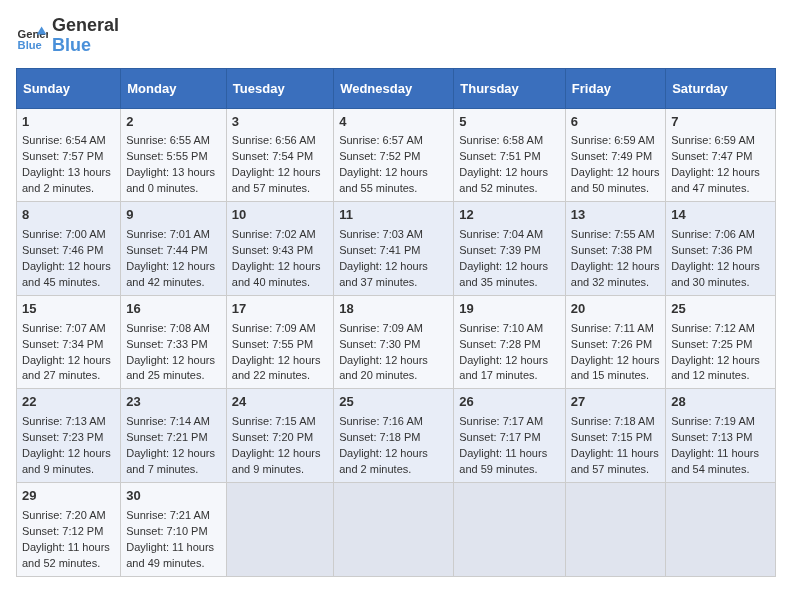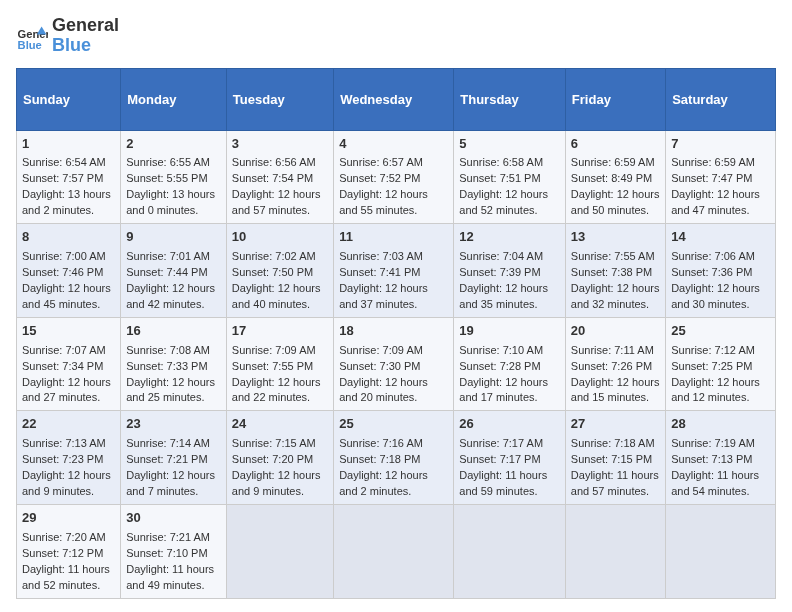--- a/index.html
+++ b/index.html
@@ -44,21 +44,21 @@
       color: #555;
     }
     table {
       width: 100%;
       border-collapse: collapse;
       font-size: 11px;
     }
     thead tr th {
       background-color: #3a6fbd;
       color: #fff;
-      padding: 23px 6px;
+      padding: 12px 6px;
       text-align: left;
       font-size: 13px;
       font-weight: bold;
       border: 1px solid #2e5fa3;
     }
     tbody tr td {
       border: 1px solid #ccc;
       vertical-align: top;
       padding: 4px 5px;
       min-height: 72px;
@@ -142,21 +142,21 @@
         </td>
         <td>
           <span class="day-num">5</span>
           <div>Sunrise: 6:58 AM</div>
           <div>Sunset: 7:51 PM</div>
           <div>Daylight: 12 hours and 52 minutes.</div>
         </td>
         <td>
           <span class="day-num">6</span>
           <div>Sunrise: 6:59 AM</div>
-          <div>Sunset: 8:49 PM</div>
+          <div>Sunset: 7:49 PM</div>
           <div>Daylight: 12 hours and 50 minutes.</div>
         </td>
         <td>
           <span class="day-num">7</span>
           <div>Sunrise: 6:59 AM</div>
           <div>Sunset: 7:47 PM</div>
           <div>Daylight: 12 hours and 47 minutes.</div>
         </td>
       </tr>
       <tr>
@@ -168,21 +168,21 @@
         </td>
         <td>
           <span class="day-num">9</span>
           <div>Sunrise: 7:01 AM</div>
           <div>Sunset: 7:44 PM</div>
           <div>Daylight: 12 hours and 42 minutes.</div>
         </td>
         <td>
           <span class="day-num">10</span>
           <div>Sunrise: 7:02 AM</div>
-          <div>Sunset: 7:50 PM</div>
+          <div>Sunset: 9:43 PM</div>
           <div>Daylight: 12 hours and 40 minutes.</div>
         </td>
         <td>
           <span class="day-num">11</span>
           <div>Sunrise: 7:03 AM</div>
           <div>Sunset: 7:41 PM</div>
           <div>Daylight: 12 hours and 37 minutes.</div>
         </td>
         <td>
           <span class="day-num">12</span>

